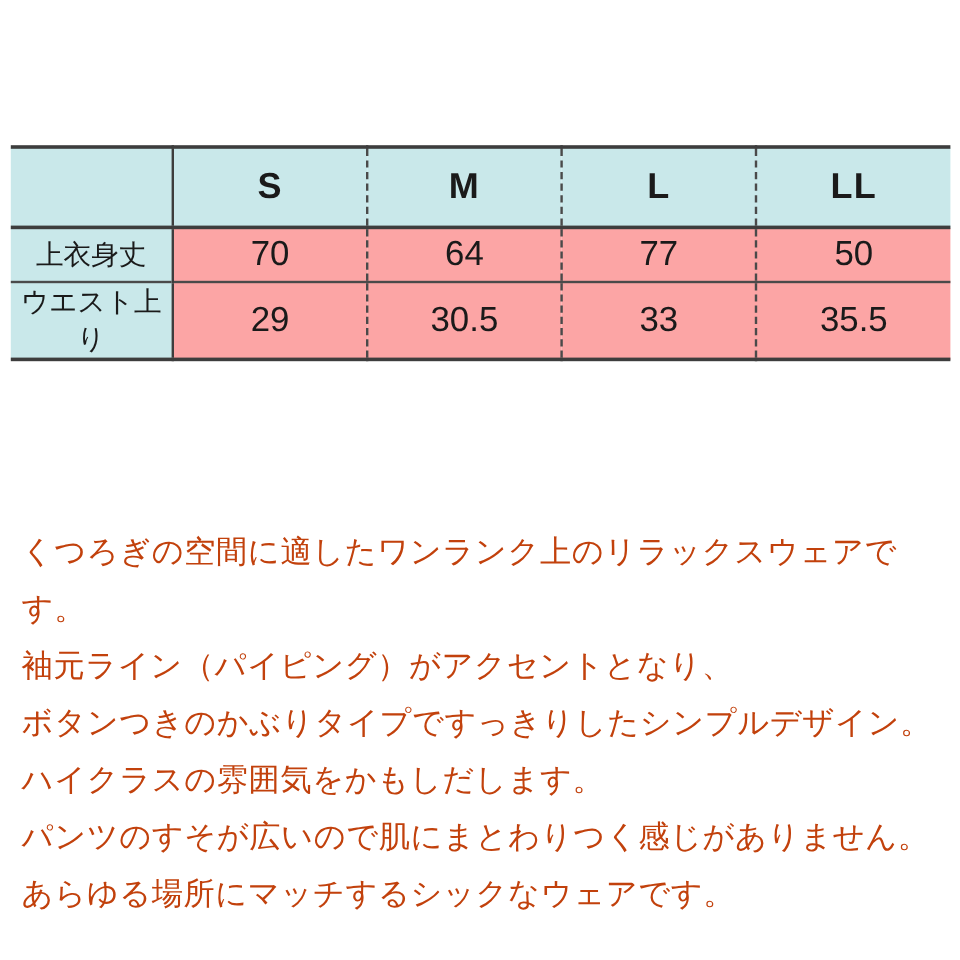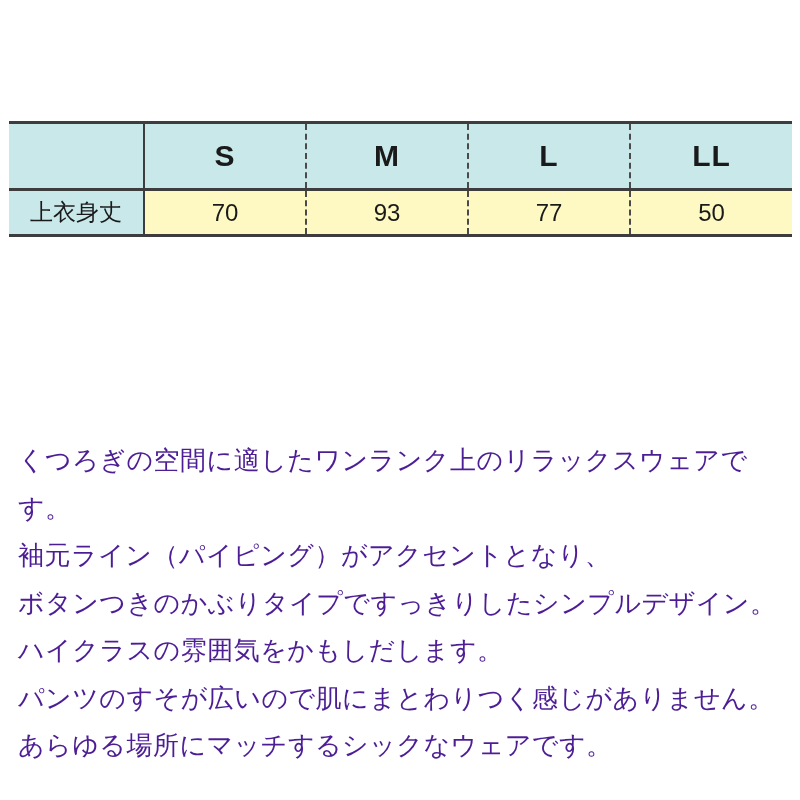--- a/index.html
+++ b/index.html
@@ -55,38 +55,38 @@
     font-size: 23px;
     font-weight: normal;
     border-right: 2px solid #3d3d3d;
   }
   th.corner {
     background: #c9e8ea;
     border-right: 2px solid #3d3d3d;
   }
   td.value {
     height: 43px;
-    background: #fef9c3;
-    font-size: 24px;
+    background: #fca5a5;
+    font-size: 29px;
   }
   .dash-left {
     border-left: 2px dashed #4a4a4a;
   }
 
   
   .description {
     position: absolute;
     top: 437px;
     left: 18px;
     right: 10px;
     font-family: "DejaVu Serif", "Liberation Serif", serif;
     font-size: 26px;
     line-height: 47.5px;
     letter-spacing: 0.5px;
-    color: #4c1d95;
+    color: #c2410c;
   }
 </style>
 </head>
 <body>
 
 <div class="page">
 
   <table class="size-table">
     <colgroup>
       <col style="width:135px">
@@ -101,23 +101,30 @@
         <th>S</th>
         <th class="dash-left">M</th>
         <th class="dash-left">L</th>
         <th class="dash-left">LL</th>
       </tr>
     </thead>
     <tbody>
       <tr>
         <td class="row-label">上衣身丈</td>
         <td class="value">70</td>
-        <td class="value dash-left">93</td>
+        <td class="value dash-left">64</td>
         <td class="value dash-left">77</td>
         <td class="value dash-left">50</td>
+      </tr>
+      <tr>
+        <td class="row-label">ウエスト上り</td>
+        <td class="value">29</td>
+        <td class="value dash-left">30.5</td>
+        <td class="value dash-left">33</td>
+        <td class="value dash-left">35.5</td>
       </tr>
     </tbody>
   </table>
 
   <div class="description">
     <div>くつろぎの空間に適したワンランク上のリラックスウェアです。</div>
     <div>袖元ライン（パイピング）がアクセントとなり、</div>
     <div>ボタンつきのかぶりタイプですっきりしたシンプルデザイン。</div>
     <div>ハイクラスの雰囲気をかもしだします。</div>
     <div>パンツのすそが広いので肌にまとわりつく感じがありません。</div>

